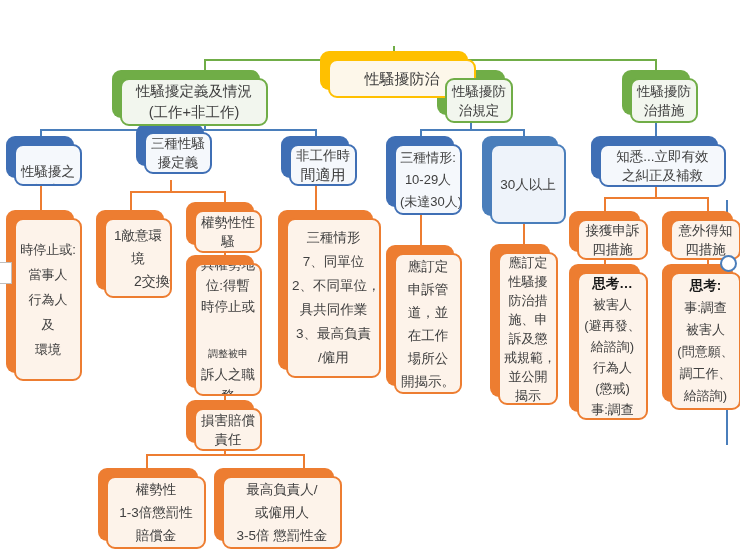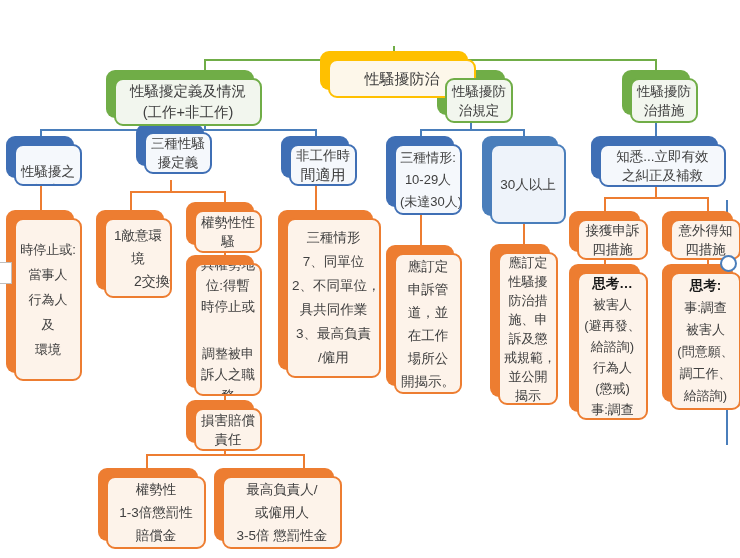--- a/index.html
+++ b/index.html
@@ -163,21 +163,21 @@
 
   <div class="node gold" style="left:320px; top:7px; width:148px; height:39px;margin-top:44px;">
     <div class="shadow"></div>
     <div class="face">
       <span class="lines">
         <span class="ll" style="font-size:15px; line-height:19px;">性騷擾防治</span>
       </span>
     </div>
   </div>
 
-  <div class="node green" style="left:106px; top:70px; width:148px; height:48px;">
+  <div class="node green" style="left:112px; top:70px; width:148px; height:48px;">
     <div class="shadow"></div>
     <div class="face">
       <span class="lines">
         <span class="ll" style="font-size:14.5px; line-height:21px;">性騷擾定義及情況</span>
         <span class="ll" style="font-size:14.5px; line-height:21px;">(工作+非工作)</span>
       </span>
     </div>
   </div>
 
   <div class="node green" style="left:437px; top:70px; width:68px; height:45px;">
@@ -294,21 +294,21 @@
     </div>
   </div>
 
   <div class="node orange" style="left:186px; top:255px; width:68px; height:133px;">
     <div class="shadow"></div>
     <div class="face">
       <span class="lines">
         <span class="ll" style="font-size:13.5px; line-height:21px;">具權勢地</span>
         <span class="ll" style="font-size:13.5px; line-height:21px;">位:得暫</span>
         <span class="ll" style="font-size:13.5px; line-height:21px;">時停止或</span>
-        <span class="ll" style="font-size:13px; line-height:21px;margin-top:26px;">調整被申</span>
+        <span class="ll" style="font-size:10px; line-height:21px;margin-top:26px;">調整被申</span>
         <span class="ll" style="font-size:13.5px; line-height:21px;">訴人之職</span>
         <span class="ll" style="font-size:13.5px; line-height:21px;">務</span>
       </span>
     </div>
   </div>
 
   <div class="node orange" style="left:186px; top:400px; width:68px; height:43px;">
     <div class="shadow"></div>
     <div class="face">
       <span class="lines">

